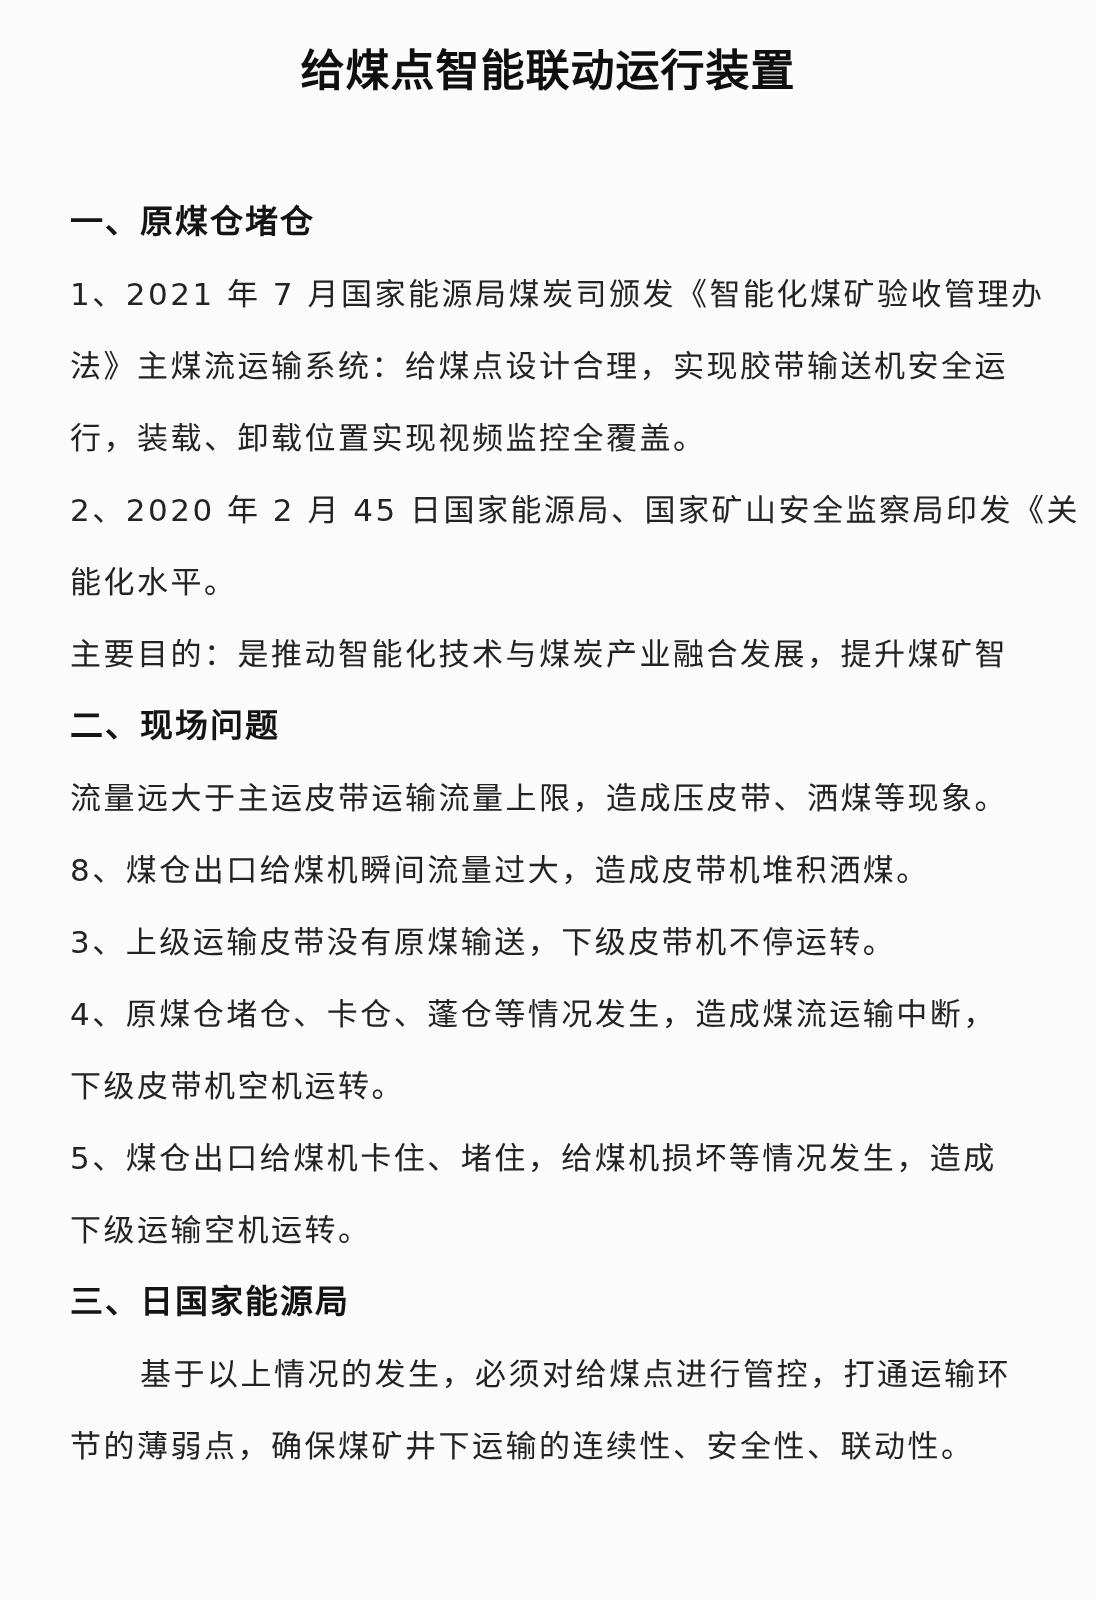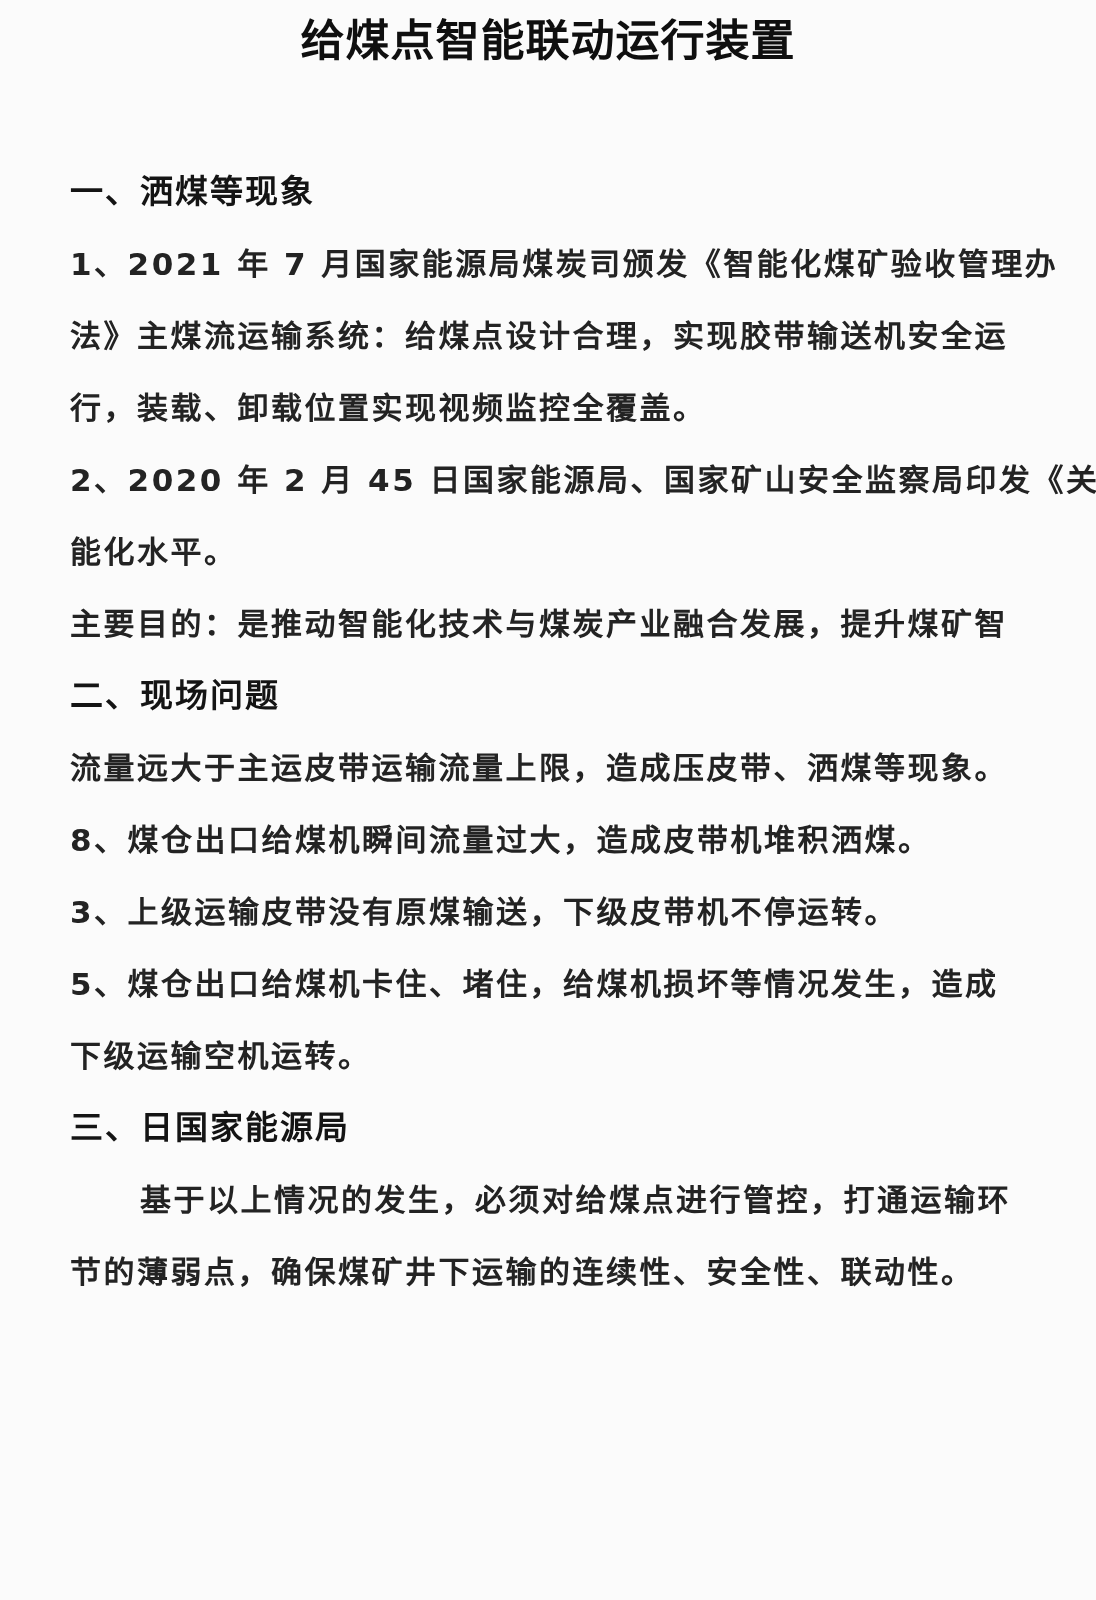--- a/index.html
+++ b/index.html
@@ -13,21 +13,21 @@
     background: #fbfbfb;
     color: #1e1e1e;
     font-family: "DejaVu Sans", sans-serif;
   }
   .page {
     width: 956px;
     padding: 0 70px;
   }
   .doc-title {
     margin: 0 0 88px 0;
-    padding-top: 14px;
+    padding-top: 44px;
     height: 54px;
     line-height: 54px;
     font-size: 44px;
     font-weight: bold;
     letter-spacing: 1px;
     text-align: center;
     color: #0f0f0f;
     white-space: nowrap;
   }
   .section-heading {
@@ -35,38 +35,38 @@
     font-size: 33px;
     font-weight: bold;
     line-height: 72px;
     letter-spacing: 2px;
     color: #141414;
     white-space: nowrap;
   }
   .body-line {
     margin: 0;
     font-size: 31px;
-    font-weight: bold;
+    font-weight: normal;
     line-height: 72px;
     letter-spacing: 2.5px;
     color: #232323;
     white-space: nowrap;
   }
   .first-indent {
     text-indent: 70px;
   }
 </style>
 </head>
 <body>
 
 <div class="page">
 
   <h1 class="doc-title">给煤点智能联动运行装置</h1>
 
-  <h2 class="section-heading">一、洒煤等现象</h2>
+  <h2 class="section-heading">一、原煤仓堵仓</h2>
 
   <div>
     <div class="body-line">1、2021 年 7 月国家能源局煤炭司颁发《智能化煤矿验收管理办</div>
     <div class="body-line">法》主煤流运输系统：给煤点设计合理，实现胶带输送机安全运</div>
     <div class="body-line">行，装载、卸载位置实现视频监控全覆盖。</div>
   </div>
 
   <div>
     <div class="body-line">2、2020 年 2 月 45 日国家能源局、国家矿山安全监察局印发《关</div>
     <div class="body-line">能化水平。</div>
@@ -80,20 +80,24 @@
   </div>
 
   <div>
     <div class="body-line">8、煤仓出口给煤机瞬间流量过大，造成皮带机堆积洒煤。</div>
   </div>
 
   <div>
     <div class="body-line">3、上级运输皮带没有原煤输送，下级皮带机不停运转。</div>
   </div>
 
+  <div>
+    <div class="body-line">4、原煤仓堵仓、卡仓、蓬仓等情况发生，造成煤流运输中断，</div>
+    <div class="body-line">下级皮带机空机运转。</div>
+  </div>
 
   <div>
     <div class="body-line">5、煤仓出口给煤机卡住、堵住，给煤机损坏等情况发生，造成</div>
     <div class="body-line">下级运输空机运转。</div>
   </div>
 
   <h2 class="section-heading">三、日国家能源局</h2>
 
   <div>
     <div class="body-line first-indent">基于以上情况的发生，必须对给煤点进行管控，打通运输环</div>

